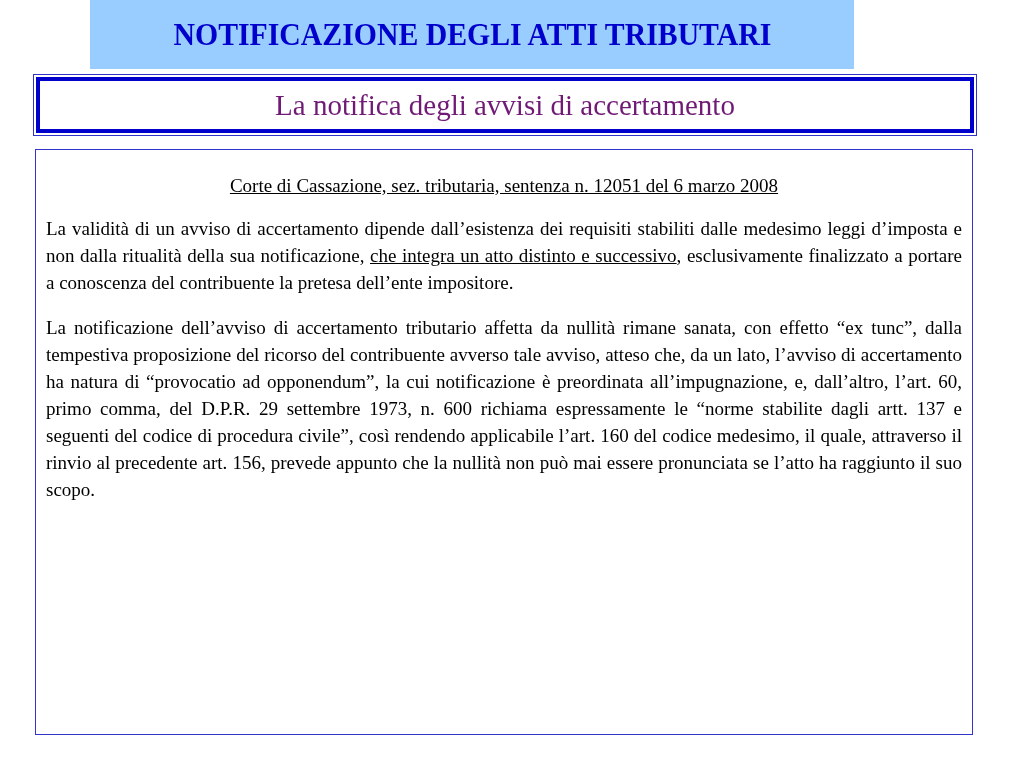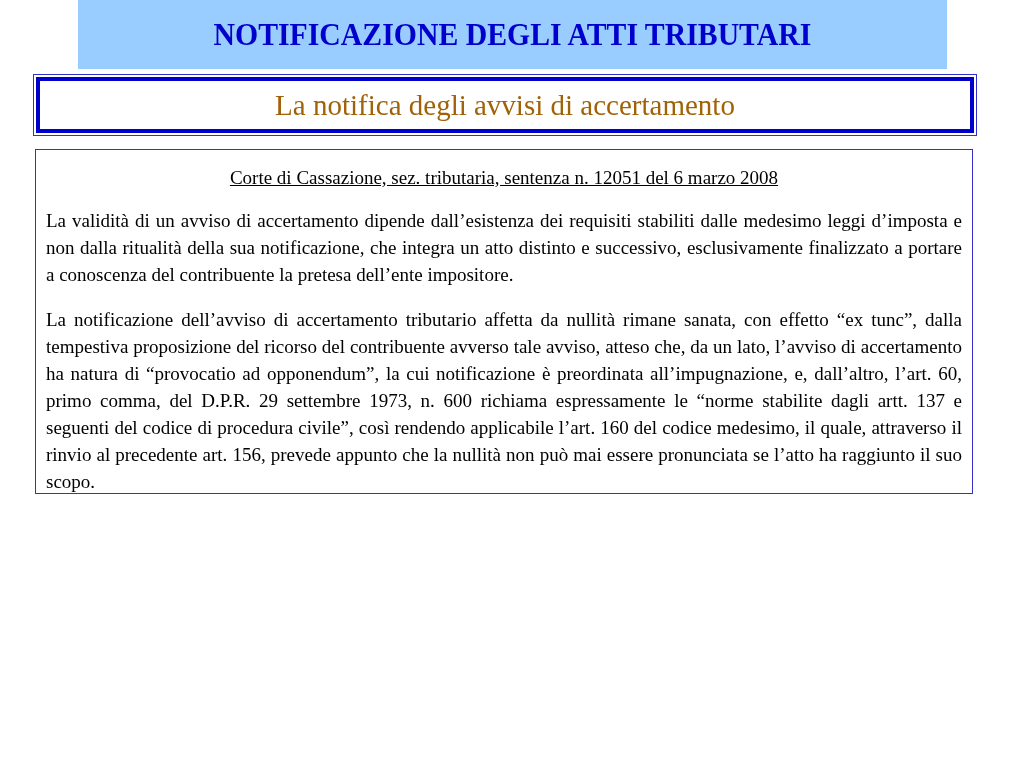--- a/index.html
+++ b/index.html
@@ -1,56 +1,56 @@
 <!DOCTYPE html>
 <html><head>
 <meta charset="utf-8">
 <style>
   html, body { margin:0; padding:0; }
   body {
     width:1024px; height:768px; background:#ffffff; position:relative; overflow:hidden;
     font-family:"Liberation Serif", "DejaVu Serif", serif; color:#000;
   }
   .title-bar {
-    position:absolute; left:78px; top:0; width:869px; height:69px;
+    position:absolute; left:90px; top:0; width:764px; height:69px;
     background:#99ccff;
     display:flex; align-items:center; justify-content:center;
   }
   .title-bar h1 {
     margin:0; font-size:32px; font-weight:bold; color:#0000cc;
     letter-spacing:0px; transform:scaleX(0.93); white-space:nowrap;
   }
   .subtitle-box {
     position:absolute; left:33px; top:74px; width:944px; height:62px;
     box-sizing:border-box;
     border:1px solid #3333cc;
     padding:2px;
     background:#fff;
   }
   .subtitle-inner {
     width:100%; height:100%; box-sizing:border-box;
     border:4px solid #0000cc;
     display:flex; align-items:center; justify-content:center;
   }
   .subtitle-inner h2 {
-    margin:0; font-weight:normal; font-size:29px; color:#a16207; white-space:nowrap;
+    margin:0; font-weight:normal; font-size:29px; color:#701a75; white-space:nowrap;
   }
   .content-box {
-    position:absolute; left:35px; top:149px; width:938px; height:345px;
+    position:absolute; left:35px; top:149px; width:938px; height:586px;
     box-sizing:border-box; border:1px solid #3333cc;
-    padding:16px 10px 0 10px;
+    padding:24px 10px 0 10px;
   }
   .citation {
     text-align:center; font-size:19px; text-decoration:underline; margin:0 0 17px 0;
     line-height:24px;
   }
   .para {
     font-size:19px; line-height:27px; text-align:justify; margin:0 0 18px 0;
   }
-  .u { }
+  .u { text-decoration:underline; }
 </style>
 </head>
 <body>
 
 <div class="title-bar">
   <h1>NOTIFICAZIONE DEGLI ATTI TRIBUTARI</h1>
 </div>
 
 <div class="subtitle-box">
   <div class="subtitle-inner">

